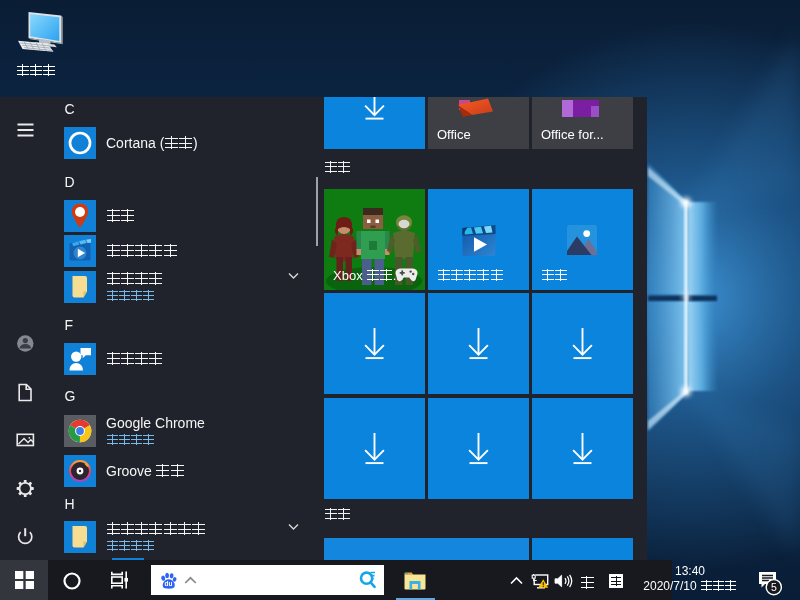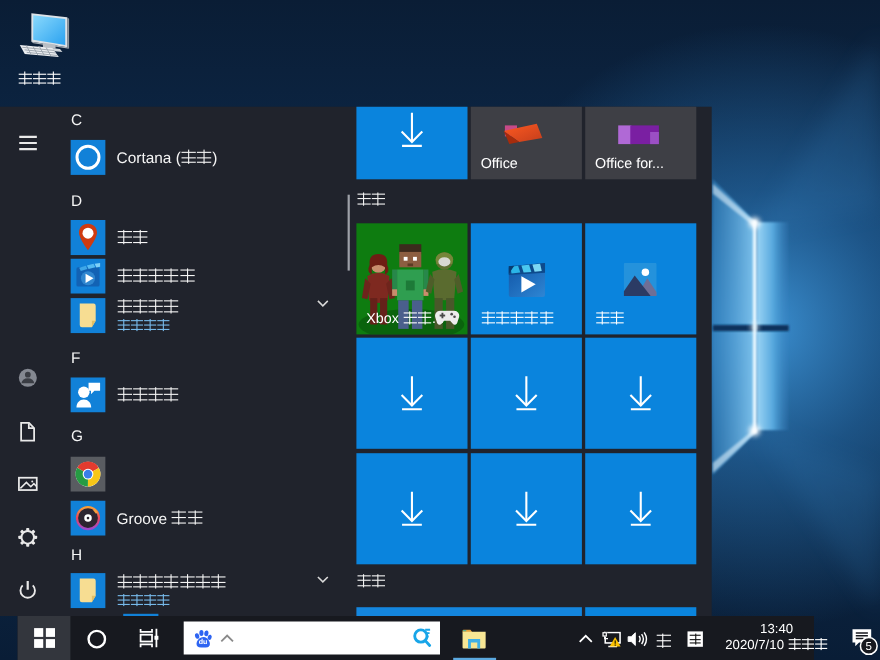--- a/index.html
+++ b/index.html
@@ -13,25 +13,25 @@
 #menu {position:absolute;left:0;top:96.5px;width:647px;height:463px;background:#20232c;overflow:hidden}
 #rail {position:absolute;left:0;top:0;width:48px;height:463px}
 #applist {position:absolute;left:48px;top:0;width:276px;height:463px;color:#f5f5f5}
 .hdr {position:absolute;left:16.5px;font-size:14px;height:20px}
 .app {position:absolute;left:16px;height:32px;display:flex;align-items:center}
 .app .ai {flex:0 0 32px}
 .app .lbl {margin-left:10px;font-size:14px;white-space:nowrap}
 .app .sub {font-size:12px;color:#76b9ea;margin-top:2px}
 .chev {position:absolute;left:239.5px}
 #scrollbar {position:absolute;left:315.5px;top:80.5px;width:2px;height:68.5px;background:#9da1a8}
-#tiles {position:absolute;left:0;top:18px;width:782px;height:463px}
+#tiles {position:absolute;left:0;top:4px;width:782px;height:463px}
 .tile {position:absolute;overflow:hidden}
 .tlabel {position:absolute;left:9px;bottom:7px;color:#fff;font-size:13px;white-space:nowrap}
 .gh {position:absolute;color:#f2f2f2;font-size:13px}
-#taskbar {position:absolute;left:16px;top:560px;width:724px;height:40px;background:#17191f}
+#taskbar {position:absolute;left:0;top:560px;width:672px;height:40px;background:#17191f}
 #startbtn {position:absolute;left:0;top:0;width:48px;height:40px;background:#33363d;display:flex;align-items:center;justify-content:center}
 .tbi {position:absolute}
 #search {position:absolute;left:151px;top:5px;width:233px;height:30px;background:#fff;display:flex;align-items:center;padding:0 6px 0 8px}
 #clock {position:absolute;left:630px;top:4px;width:120px;color:#fff;font-size:12px;text-align:center;line-height:14.5px}
 </style></head>
 <body>
 <div id="stage">
 <svg id="wall" width="800" height="600" viewBox="0 0 800 600">
 <defs>
 <linearGradient id="bgv" x1="0" y1="0" x2="0" y2="1">
@@ -314,20 +314,24 @@
             <rect width="32" height="32" fill="#595c61"></rect>
             <g transform="translate(16,16)">
               <circle r="11.3" fill="#fff"></circle>
               <path d="M0,0 L-9.8,-5.7 A11.3,11.3 0 0 1 9.8,-5.65 z" fill="#e33b2e"></path>
               <path d="M0,0 L9.8,-5.65 A11.3,11.3 0 0 1 -0.1,11.3 z" fill="#f7c617"></path>
               <path d="M0,0 L-0.1,11.3 A11.3,11.3 0 0 1 -9.8,-5.7 z" fill="#269b43"></path>
               <circle r="4.9" fill="#fff"></circle>
               <circle r="3.9" fill="#3b7ee8"></circle>
             </g>
           </svg>
+          <div class="lbl">
+            <div class="nm">Google Chrome</div>
+            <div class="sub"><i class="h"></i><i class="h"></i><i class="h"></i><i class="h"></i></div>
+          </div>
         </div>
 <div class="app" style="top:358px">
           <svg class="ai" width="32" height="32" viewBox="0 0 32 32">
             <rect width="32" height="32" fill="#1181d8"></rect>
             <defs>
               <linearGradient id="gr1" x1="0" y1="0" x2="0" y2="1">
                 <stop offset="0" stop-color="#f9a13b"></stop>
                 <stop offset="0.5" stop-color="#e8445f"></stop>
                 <stop offset="1" stop-color="#9b4bd0"></stop>
               </linearGradient>

